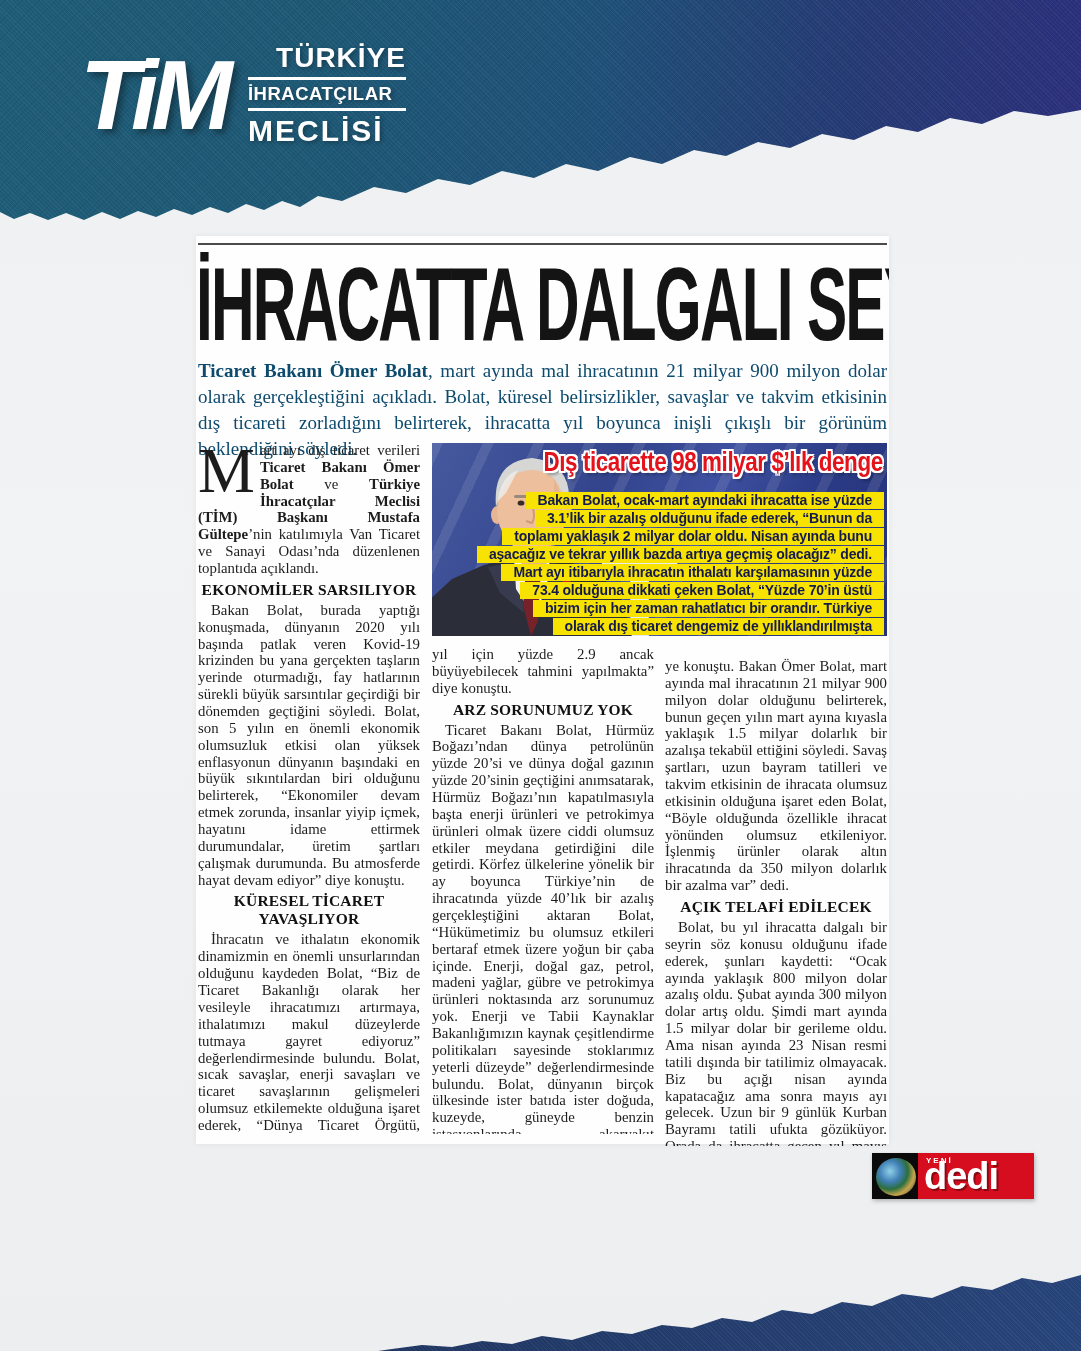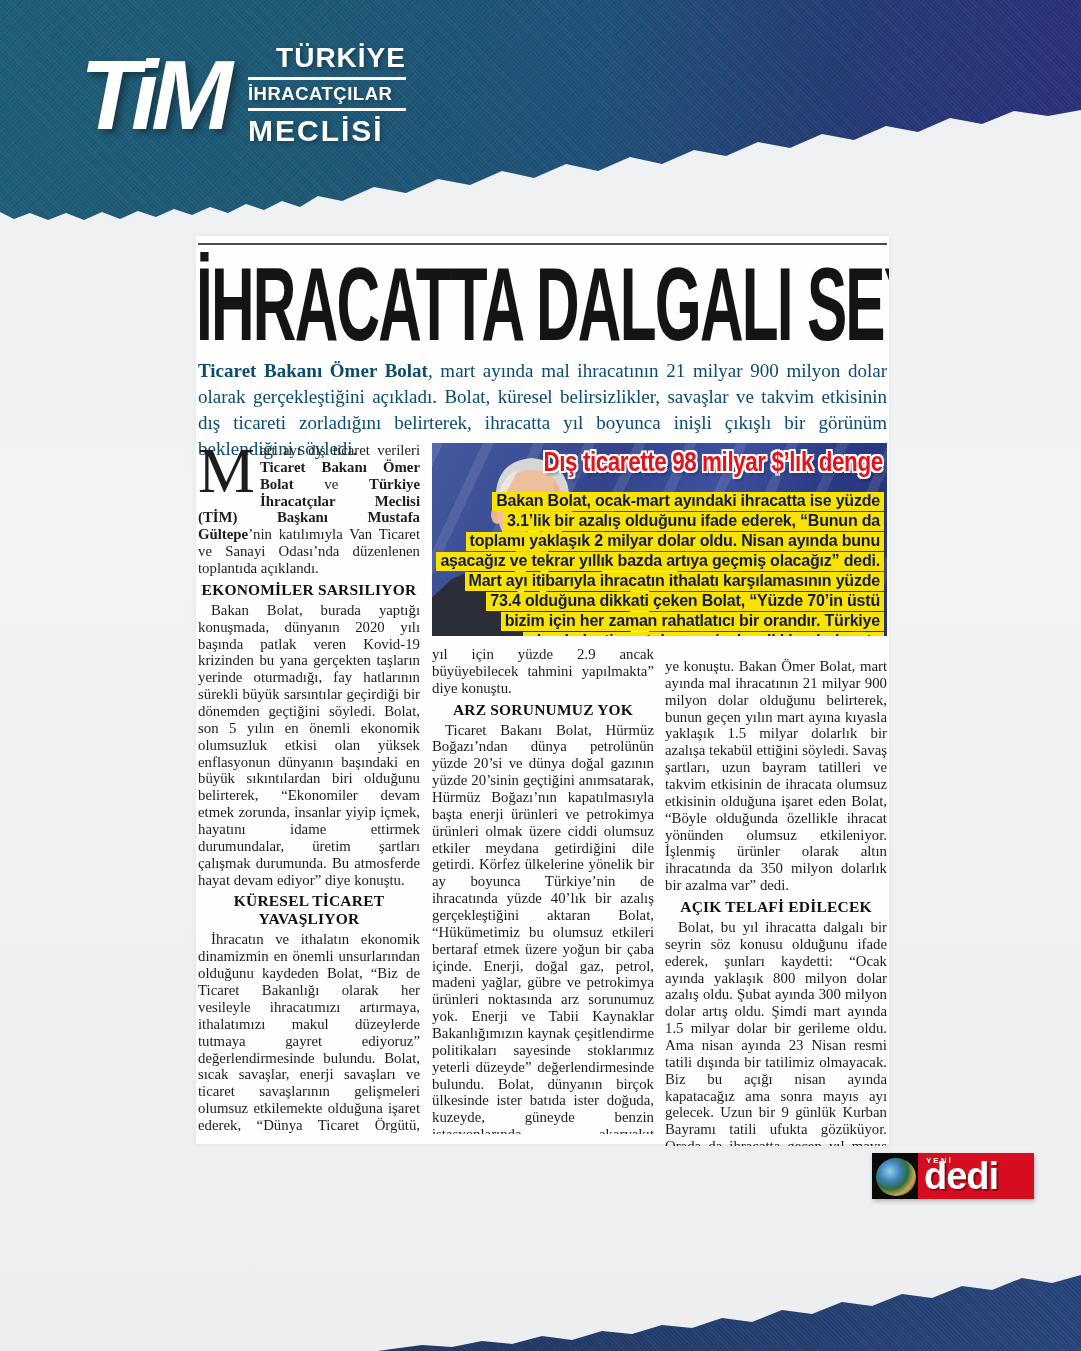--- a/index.html
+++ b/index.html
@@ -74,22 +74,22 @@
     font-family:"Liberation Sans",sans-serif;font-weight:900;font-size:128px;
     letter-spacing:14px;color:rgba(255,255,255,.88);line-height:1;}
   .minister{position:absolute;left:-6px;top:0;z-index:2;}
   .photo-title{position:absolute;top:4px;right:4px;z-index:4;white-space:nowrap;
     font-family:"Liberation Sans",sans-serif;font-weight:900;font-size:27px;letter-spacing:-.5px;
     color:#e3121b;transform:scaleX(.83);transform-origin:right top;
     text-shadow:-2px -2px 0 #fff,2px -2px 0 #fff,-2px 2px 0 #fff,2px 2px 0 #fff,0 -2px 0 #fff,0 2px 0 #fff,-2px 0 0 #fff,2px 0 0 #fff,3px 4px 3px rgba(0,0,0,.3);}
   .captions{position:absolute;top:49px;right:3px;z-index:3;text-align:right;}
   .captions .line{margin-bottom:1px;line-height:1;}
   .captions .line span{
-    display:inline-block;background:#f8e300;color:#141a4e;padding:1px 4px 2px;
-    font-family:"Liberation Sans",sans-serif;font-weight:700;font-size:16px;letter-spacing:-.2px;}
+    display:inline-block;background:#f8e300;color:#141a4e;padding:1px 12px 2px;
+    font-family:"Liberation Sans",sans-serif;font-weight:700;font-size:14px;letter-spacing:-.2px;}
   
   .akit{position:absolute;left:872px;top:1153px;height:34px;display:flex;z-index:3;
     filter:drop-shadow(1px 2px 2px rgba(0,0,0,.25));}
   .akit .globe-box{width:46px;height:46px;background:#0a0a0a;position:relative;overflow:hidden;}
   .akit .globe{position:absolute;left:4px;top:5px;width:40px;height:38px;border-radius:50%;
     background:radial-gradient(circle at 35% 35%,#8fd0e8 0%,#3f7fb5 30%,#2b6e3f 50%,#c9a44a 68%,#16324d 100%);}
   .akit .word-box{width:116px;height:46px;background:#d50d1e;position:relative;}
   .akit .prefix{position:absolute;left:8px;top:3px;color:#fff;font-family:"Liberation Sans",sans-serif;
     font-weight:700;font-size:8px;letter-spacing:2px;}
   .akit .word{position:absolute;left:6px;top:2px;color:#fff;font-family:"Liberation Sans",sans-serif;

